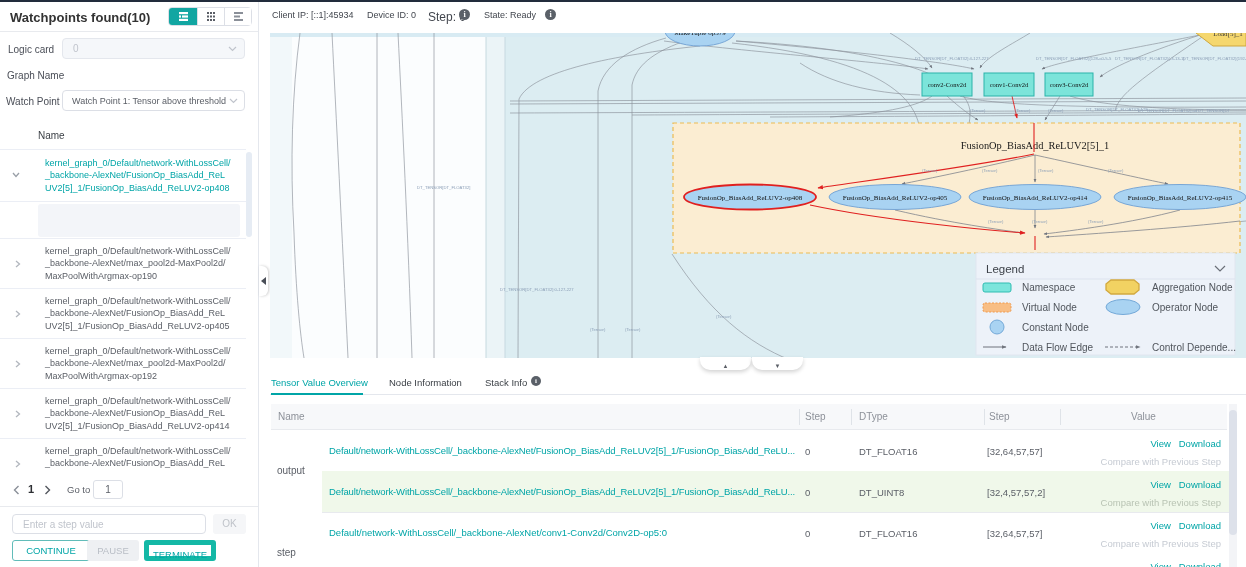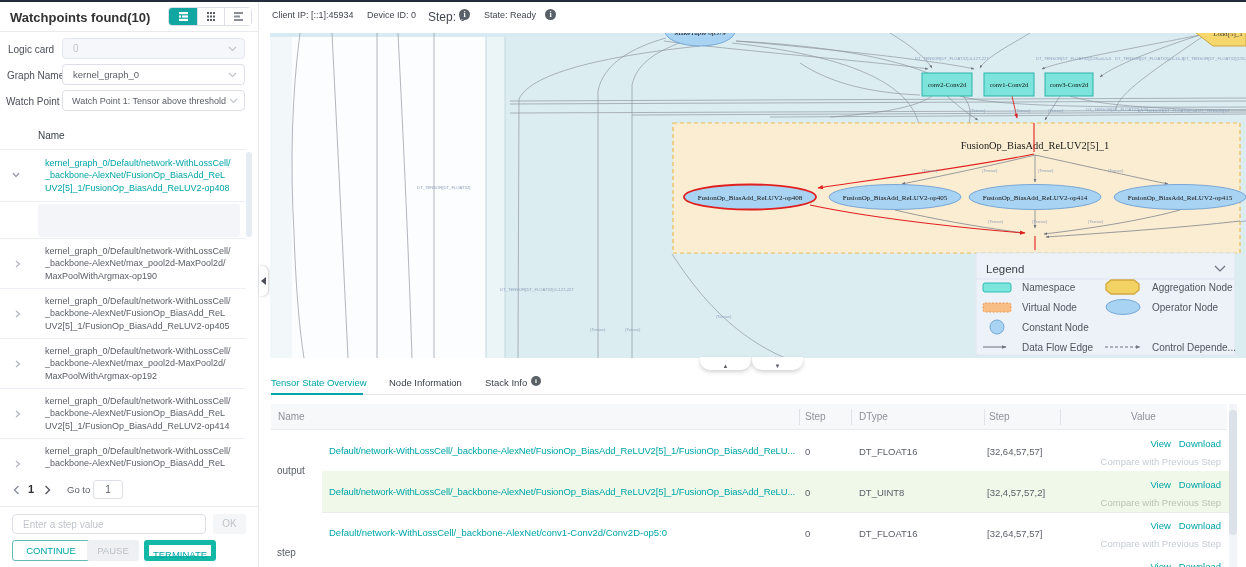--- a/index.html
+++ b/index.html
@@ -54,26 +54,20 @@
   </div>
 
   <div class="abs" style="left:8px;top:42px;font-size:10px;color:#4a4e57;">Logic card</div>
   <div class="abs" style="left:62px;top:36px;width:183px;height:21px;background:#f5f7fa;border:1px solid #e4e7ed;border-radius:4px;">
     <span class="abs" style="left:10px;top:4px;font-size:10px;color:#c0c4cc;">0</span>
     <svg class="abs" style="right:7px;top:7px" width="9" height="6" viewBox="0 0 9 6">
         <path d="M1 1 L4.5 4.5 L8 1" stroke="#c0c4cc" stroke-width="1.2" fill="none"></path>
       </svg>
   </div>
   <div class="abs" style="left:7px;top:68px;font-size:10px;color:#4a4e57;">Graph Name</div>
-  <div class="abs" style="left:62px;top:62px;width:183px;height:21px;background:#fff;border:1px solid #dcdfe6;border-radius:4px;">
-    <span class="abs" style="left:10px;top:4px;font-size:9.5px;color:#5a5e66;">kernel_graph_0</span>
-    <svg class="abs" style="right:7px;top:7px" width="9" height="6" viewBox="0 0 9 6">
-        <path d="M1 1 L4.5 4.5 L8 1" stroke="#c0c4cc" stroke-width="1.2" fill="none"></path>
-      </svg>
-  </div>
   <div class="abs" style="left:6px;top:94px;font-size:10px;color:#4a4e57;">Watch Point</div>
   <div class="abs" style="left:62px;top:88px;width:183px;height:21px;background:#fff;border:1px solid #dcdfe6;border-radius:4px;">
     <span class="abs" style="left:9px;top:5px;font-size:9px;color:#5a5e66;">Watch Point 1: Tensor above threshold</span>
     <svg class="abs" style="right:6px;top:7px" width="9" height="6" viewBox="0 0 9 6">
         <path d="M1 1 L4.5 4.5 L8 1" stroke="#c0c4cc" stroke-width="1.2" fill="none"></path>
       </svg>
   </div>
 
   <div class="abs" style="left:38px;top:128px;font-size:10px;color:#3a3f45;">Name</div>
   <div class="abs" style="left:0;top:147px;width:246px;height:1px;background:#ebeef5;"></div>
@@ -325,21 +319,21 @@
 <text x="752" y="318" font-size="10" fill="#50555c">Data Flow Edge</text>
 <line x1="835" y1="314" x2="870" y2="314" stroke="#6e737c" stroke-width="1" stroke-dasharray="3 2" marker-end="url(#ar)"></line>
 <text x="882" y="318" font-size="10" fill="#50555c">Control Depende...</text>
 </g>
 </svg>
 </div>
 
 <div class="abs" style="left:700px;top:357px;width:51px;height:13px;background:#fff;border-radius:0 0 10px 10px;box-shadow:0 2px 4px rgba(0,0,0,.18);text-align:center;"><span style="font-size:6px;color:#5a5e66;position:relative;top:-3px;">▲</span></div>
 <div class="abs" style="left:752px;top:357px;width:51px;height:13px;background:#fff;border-radius:0 0 10px 10px;box-shadow:0 2px 4px rgba(0,0,0,.18);text-align:center;"><span style="font-size:6px;color:#5a5e66;position:relative;top:-3px;">▼</span></div>
 
-<div class="abs" style="left:271px;top:377px;font-size:9.5px;color:#00a5a7;">Tensor State Overview</div>
+<div class="abs" style="left:271px;top:377px;font-size:9.5px;color:#00a5a7;">Tensor Value Overview</div>
 <div class="abs" style="left:389px;top:377px;font-size:9.5px;color:#3a3f45;">Node Information</div>
 <div class="abs" style="left:485px;top:377px;font-size:9.5px;color:#3a3f45;">Stack Info</div>
 <div class="abs" style="left:531px;top:376px;width:10px;height:10px;border-radius:50%;background:#5a6068;color:#fff;font-size:7px;font-weight:bold;text-align:center;line-height:10px;font-family:'Liberation Serif',serif;">i</div>
 <div class="abs" style="left:270px;top:394px;width:976px;height:1px;background:#e4e7ed;"></div>
 <div class="abs" style="left:271px;top:393px;width:92px;height:2px;background:#00a5a7;"></div>
 
 <div class="abs" style="left:271px;top:404px;width:956px;height:26px;background:#f7f8fa;border-bottom:1px solid #e8eaee;">
   <span class="abs" style="left:7px;top:7px;font-size:10px;color:#8d9199;">Name</span>
   <span class="abs" style="left:534px;top:7px;font-size:10px;color:#8d9199;">Step</span>
   <span class="abs" style="left:588px;top:7px;font-size:10px;color:#8d9199;">DType</span>

